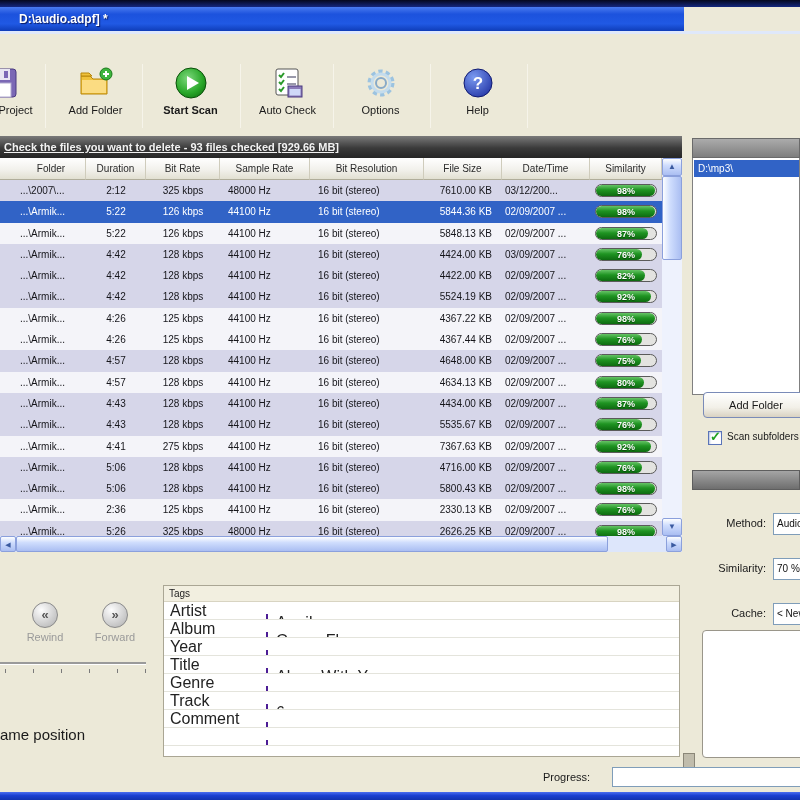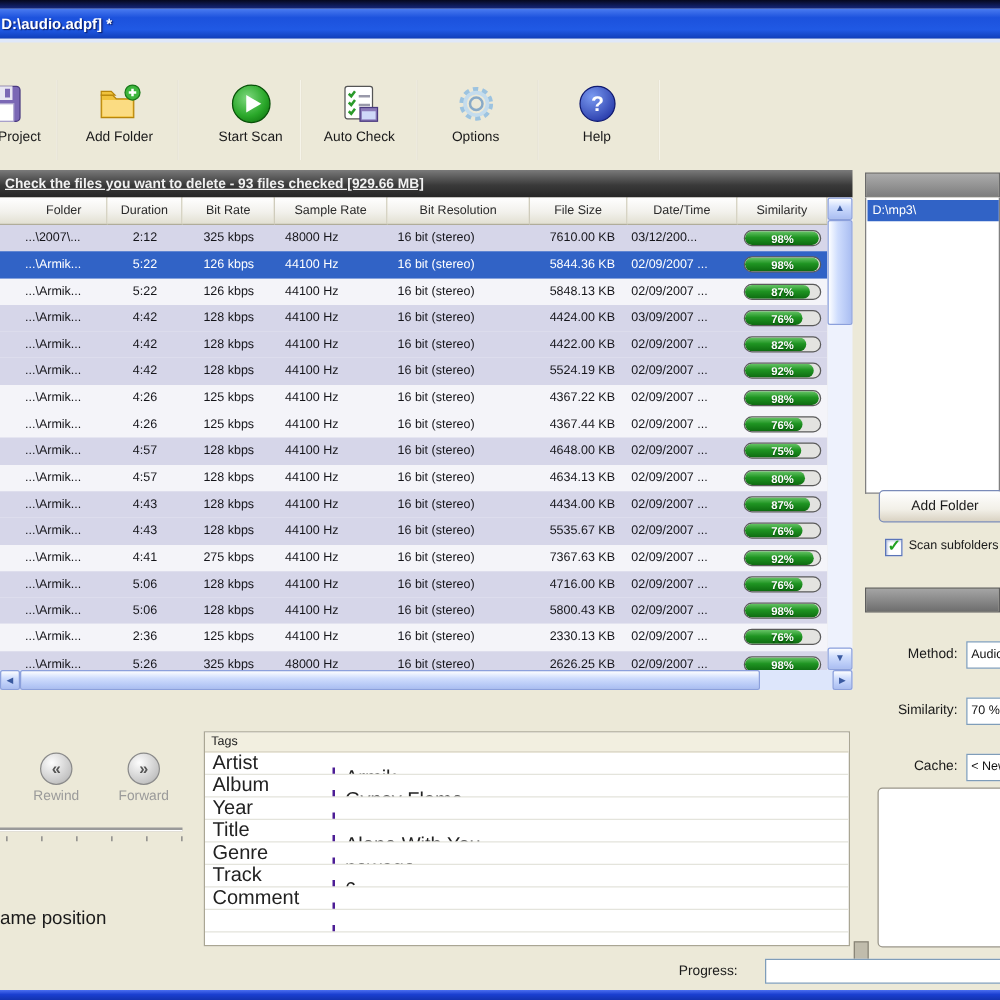--- a/index.html
+++ b/index.html
@@ -3,24 +3,24 @@
 <meta charset="utf-8">
 <style>
   * { margin:0; padding:0; box-sizing:border-box; }
   html,body { width:800px; height:800px; }
   body { font-family:"Liberation Sans", sans-serif; }
   #root { position:relative; width:800px; height:800px; background:#ece9d8; overflow:hidden; }
 
   
   .top-strip { position:absolute; left:0; top:0; width:800px; height:7px;
     background:linear-gradient(#05081f,#14277e); }
-  .titlebar { position:absolute; left:0; top:7px; width:800px; height:24px;
+  .titlebar { position:absolute; left:0; top:7px; width:684px; height:24px;
     background:linear-gradient(#4a7bf0,#1c52dd 30%,#2059e4 70%,#0f3db8);
     color:#fff; font-size:12px; font-weight:bold; line-height:24px;
-    text-shadow:1px 1px 1px #0a1a60; padding-left:1px; white-space:nowrap; }
+    text-shadow:1px 1px 1px #0a1a60; padding-left:19px; white-space:nowrap; }
   .titlebar-underline { position:absolute; left:0; top:31px; width:800px; height:3px; background:#dfe8fa; }
   .bottom-bar { position:absolute; left:0; top:792px; width:800px; height:8px;
     background:linear-gradient(#4a6ef0,#1a3fd0 45%,#1233b0); }
 
   
   .toolbar { position:absolute; left:0; top:62px; width:800px; height:70px; }
   .tbtn { position:absolute; top:0; width:95px; height:66px; text-align:center; cursor:default; }
   .tbtn .icon { display:block; width:34px; height:34px; margin:4px auto 2px auto; }
   .tbtn .tlabel { font-size:11px; color:#1a1a1a; margin-top:4px; white-space:nowrap; }
   .tsep { position:absolute; top:2px; width:1px; height:64px; background:#c9c5af; border-right:1px solid #f6f4ea; }
@@ -150,21 +150,21 @@
       <div class="tbtn" style="left: 48px;">
         <span class="icon"><svg viewBox="0 0 34 34" width="34" height="34">
             <path d="M2 10 L2 28 L28 28 L28 13 L14 13 L11 10 Z" fill="#f0c23c" stroke="#b8860b"></path>
             <path d="M2 10 L2 7 L10 7 L13 10 Z" fill="#f0c23c" stroke="#b8860b"></path>
             <rect x="3" y="14" width="24" height="13" fill="#fbdc82"></rect>
             <circle cx="27" cy="8" r="6" fill="#3db53d" stroke="#1a7a1a"></circle>
             <path d="M27 5 v6 M24 8 h6" stroke="#fff" stroke-width="2" fill="none"></path>
           </svg></span>
         <div class="tlabel">Add Folder</div>
       </div>
-      <div class="tbtn" style="left: 153px;">
+      <div class="tbtn" style="left: 143px; font-weight: bold;">
         <span class="icon"><svg viewBox="0 0 34 34" width="34" height="34">
             <defs>
               <radialGradient id="gScan" cx="0.4" cy="0.35" r="0.8">
                 <stop offset="0" stop-color="#7ed87e"></stop>
                 <stop offset="0.6" stop-color="#2aa82a"></stop>
                 <stop offset="1" stop-color="#0c6e0c"></stop>
               </radialGradient>
             </defs>
             <circle cx="17" cy="17" r="15" fill="url(#gScan)" stroke="#085008"></circle>
             <path d="M13 10 L25 17 L13 24 Z" fill="#fff"></path>

